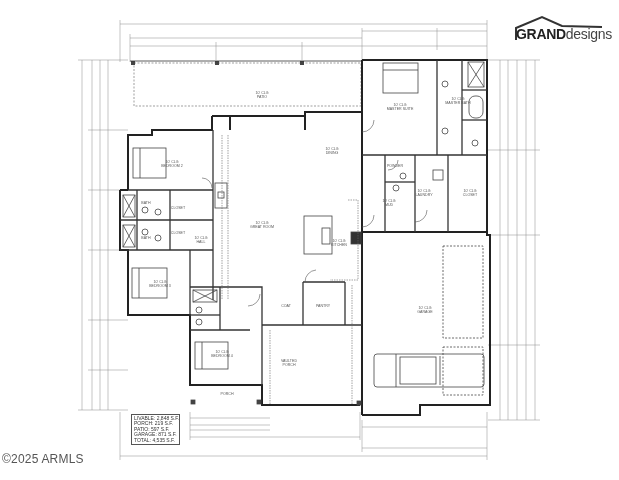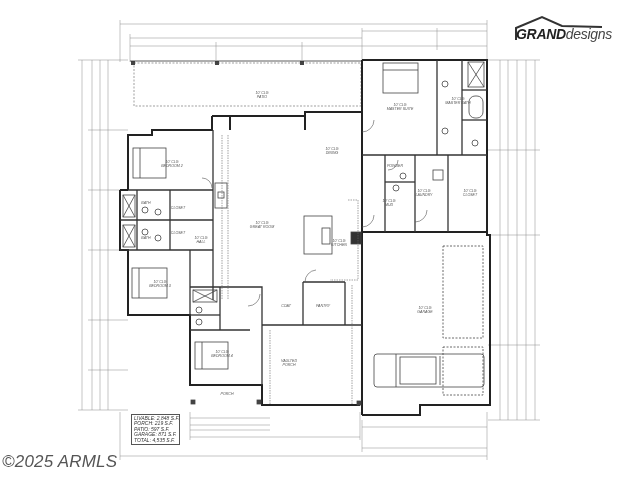--- a/index.html
+++ b/index.html
@@ -1,25 +1,25 @@
 <!DOCTYPE html>
 <html><head>
 <meta charset="utf-8">
 <style>
   html, body { margin: 0; padding: 0; background: #ffffff; }
   body { width: 619px; height: 480px; position: relative; overflow: hidden; font-family: "Liberation Sans", sans-serif; }
-  .canvas { position: absolute; left: 0; top: 0; width: 619px; height: 480px; font-style: italic; }
+  .canvas { position: absolute; left: 0; top: 0; width: 619px; height: 480px; }
   svg { position: absolute; left: 0; top: 0; }
   .logo { position: absolute; left: 512px; top: 14px; width: 100px; height: 30px; }
   .logo-text { position: absolute; left: 4px; top: 12px; font-size: 14px; letter-spacing: -0.3px; color: #333; white-space: nowrap; }
   .logo-text b { font-weight: 700; color: #222; }
   .logo-text span.light { font-weight: 400; color: #444; }
   .sqft { position: absolute; left: 131px; top: 414px; width: 43px; border: 1px solid #555; padding: 1px 2px; font-size: 5px; line-height: 5.4px; color: #333; background: #fff; }
   .sqft div { white-space: nowrap; }
-  .watermark { position: absolute; left: 2px; top: 452px; font-size: 17px; color: #555; letter-spacing: 0.2px; white-space: nowrap; }
+  .watermark { position: absolute; left: 2px; top: 452px; font-size: 12px; color: #555; letter-spacing: 0.2px; white-space: nowrap; }
   .room-label { position: absolute; font-size: 3.6px; line-height: 4px; color: #555; text-align: center; white-space: nowrap; transform: translate(-50%, -50%); }
 </style>
 </head>
 <body>
 
 <div class="canvas">
 <svg width="619" height="480" viewBox="0 0 619 480">
   <g fill="none" stroke="#888" stroke-width="0.5">
 
     <line x1="120" y1="24" x2="487" y2="24"></line>

